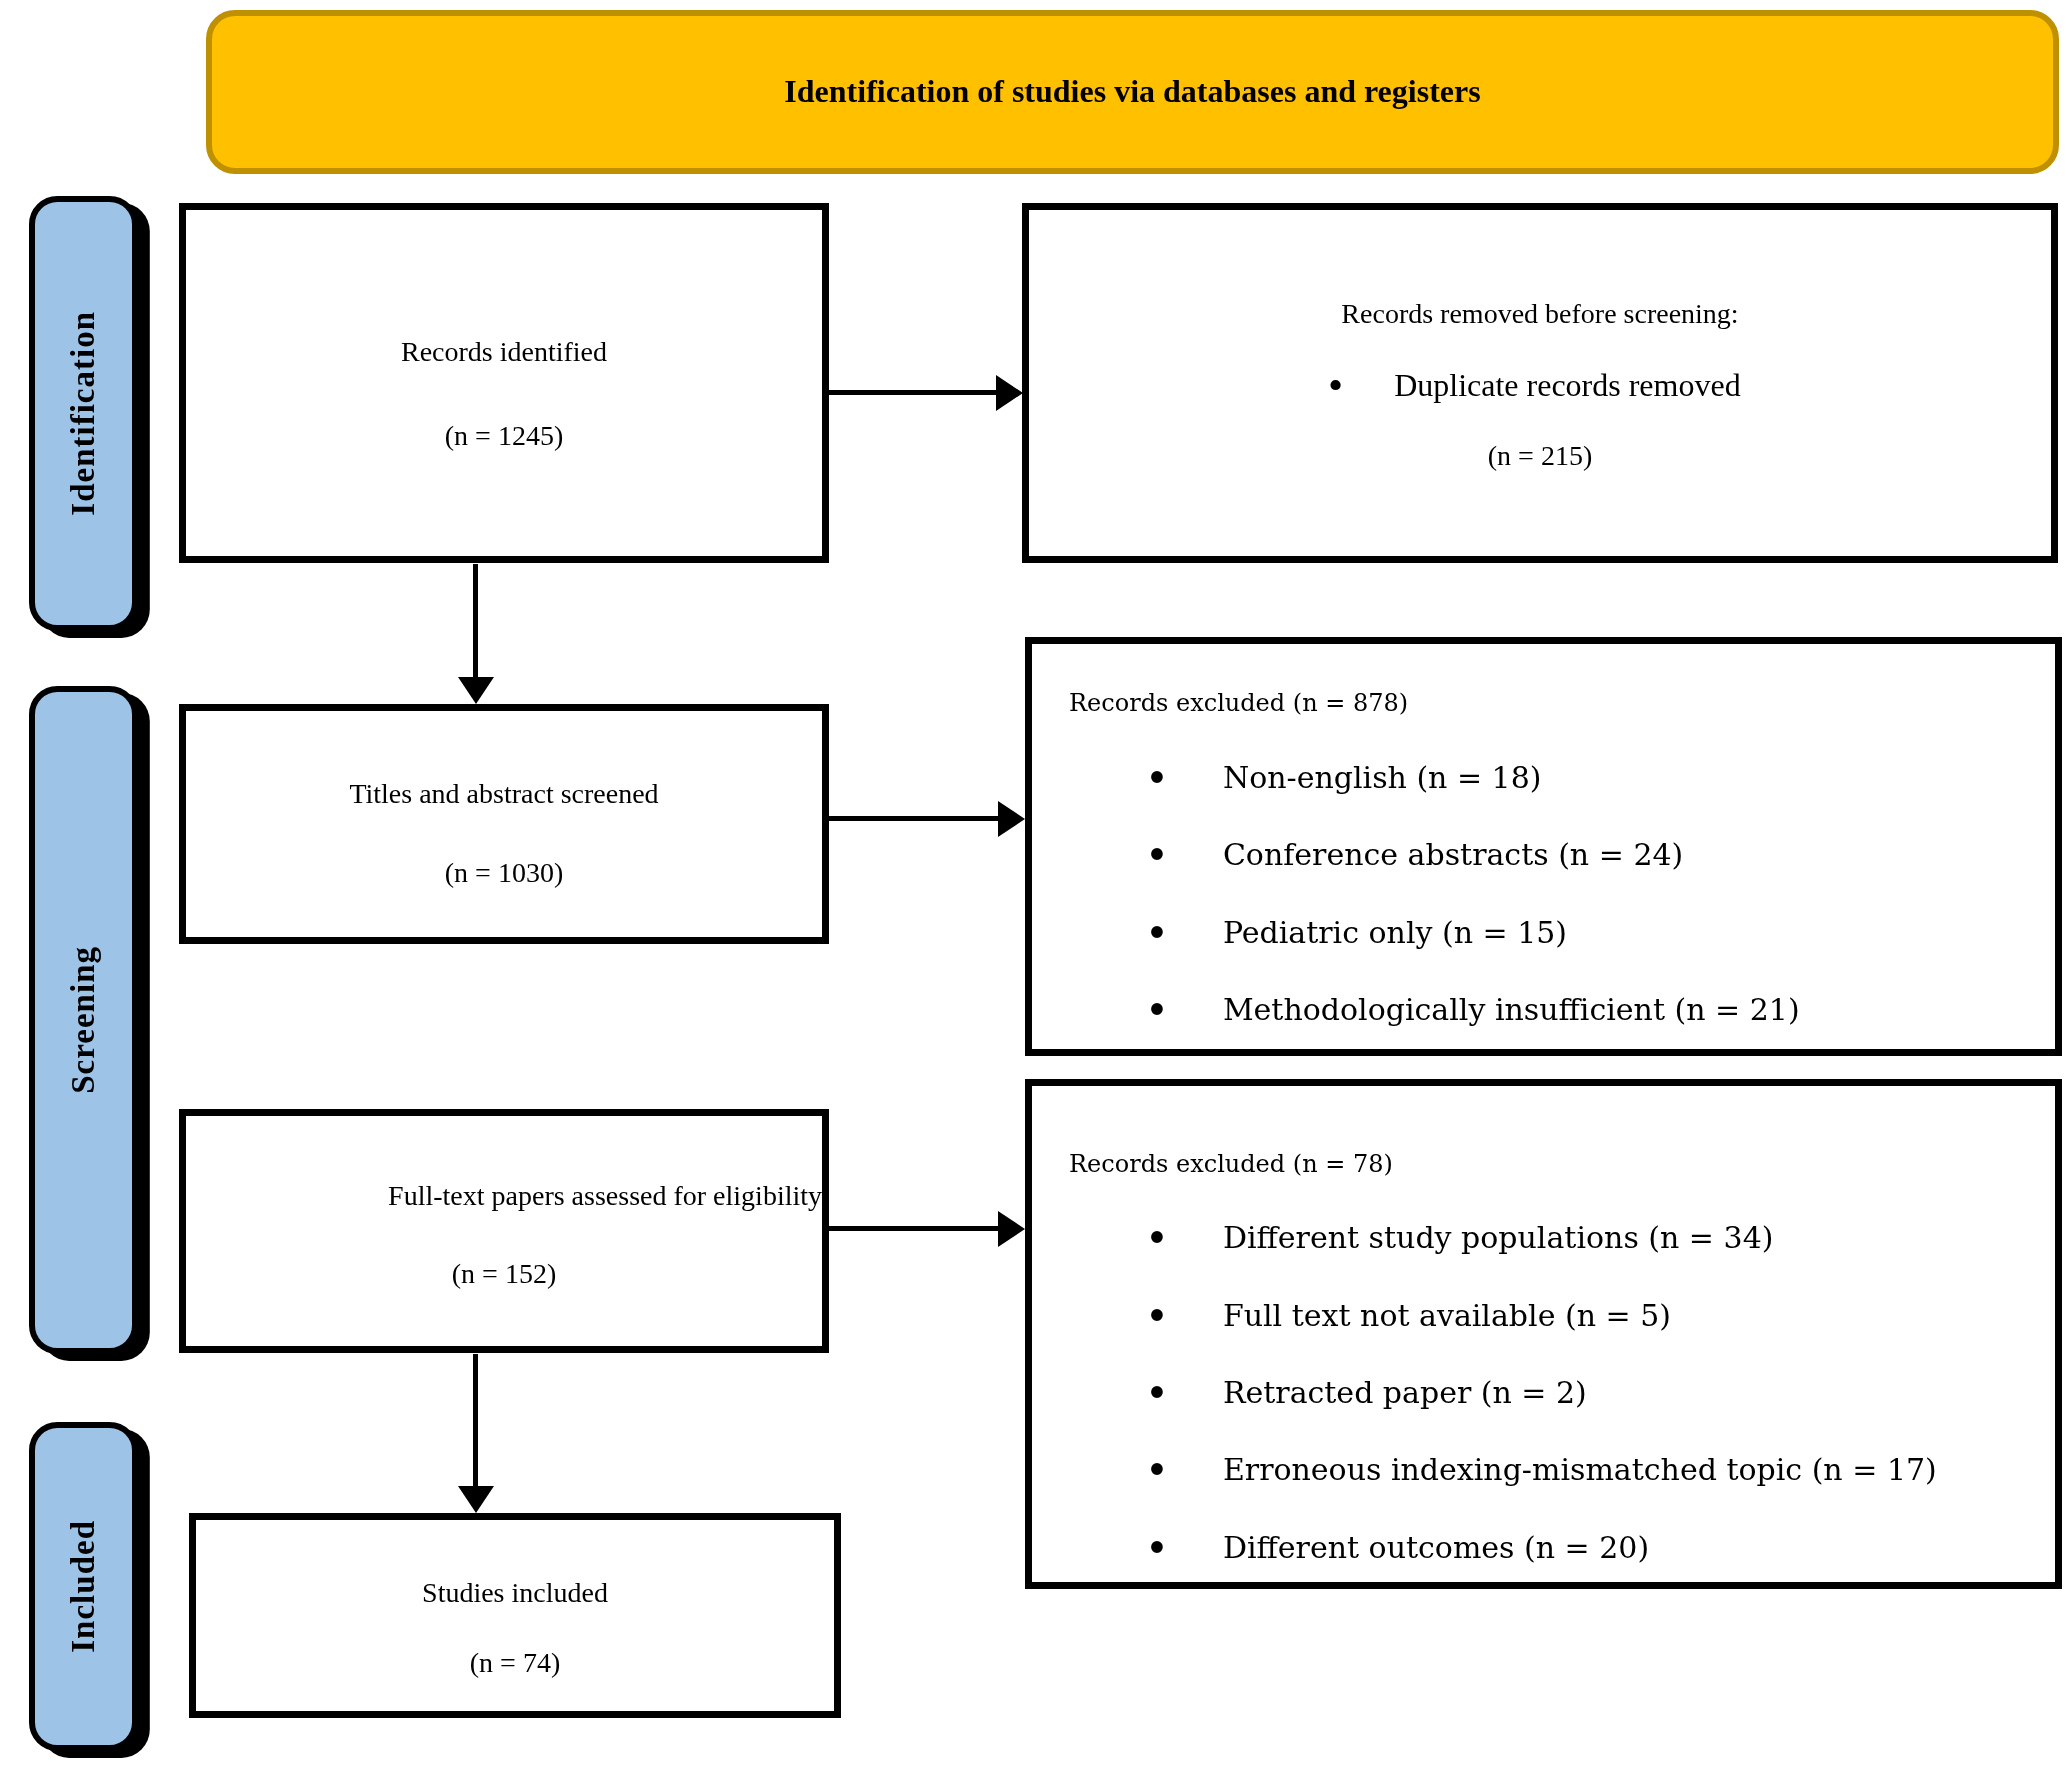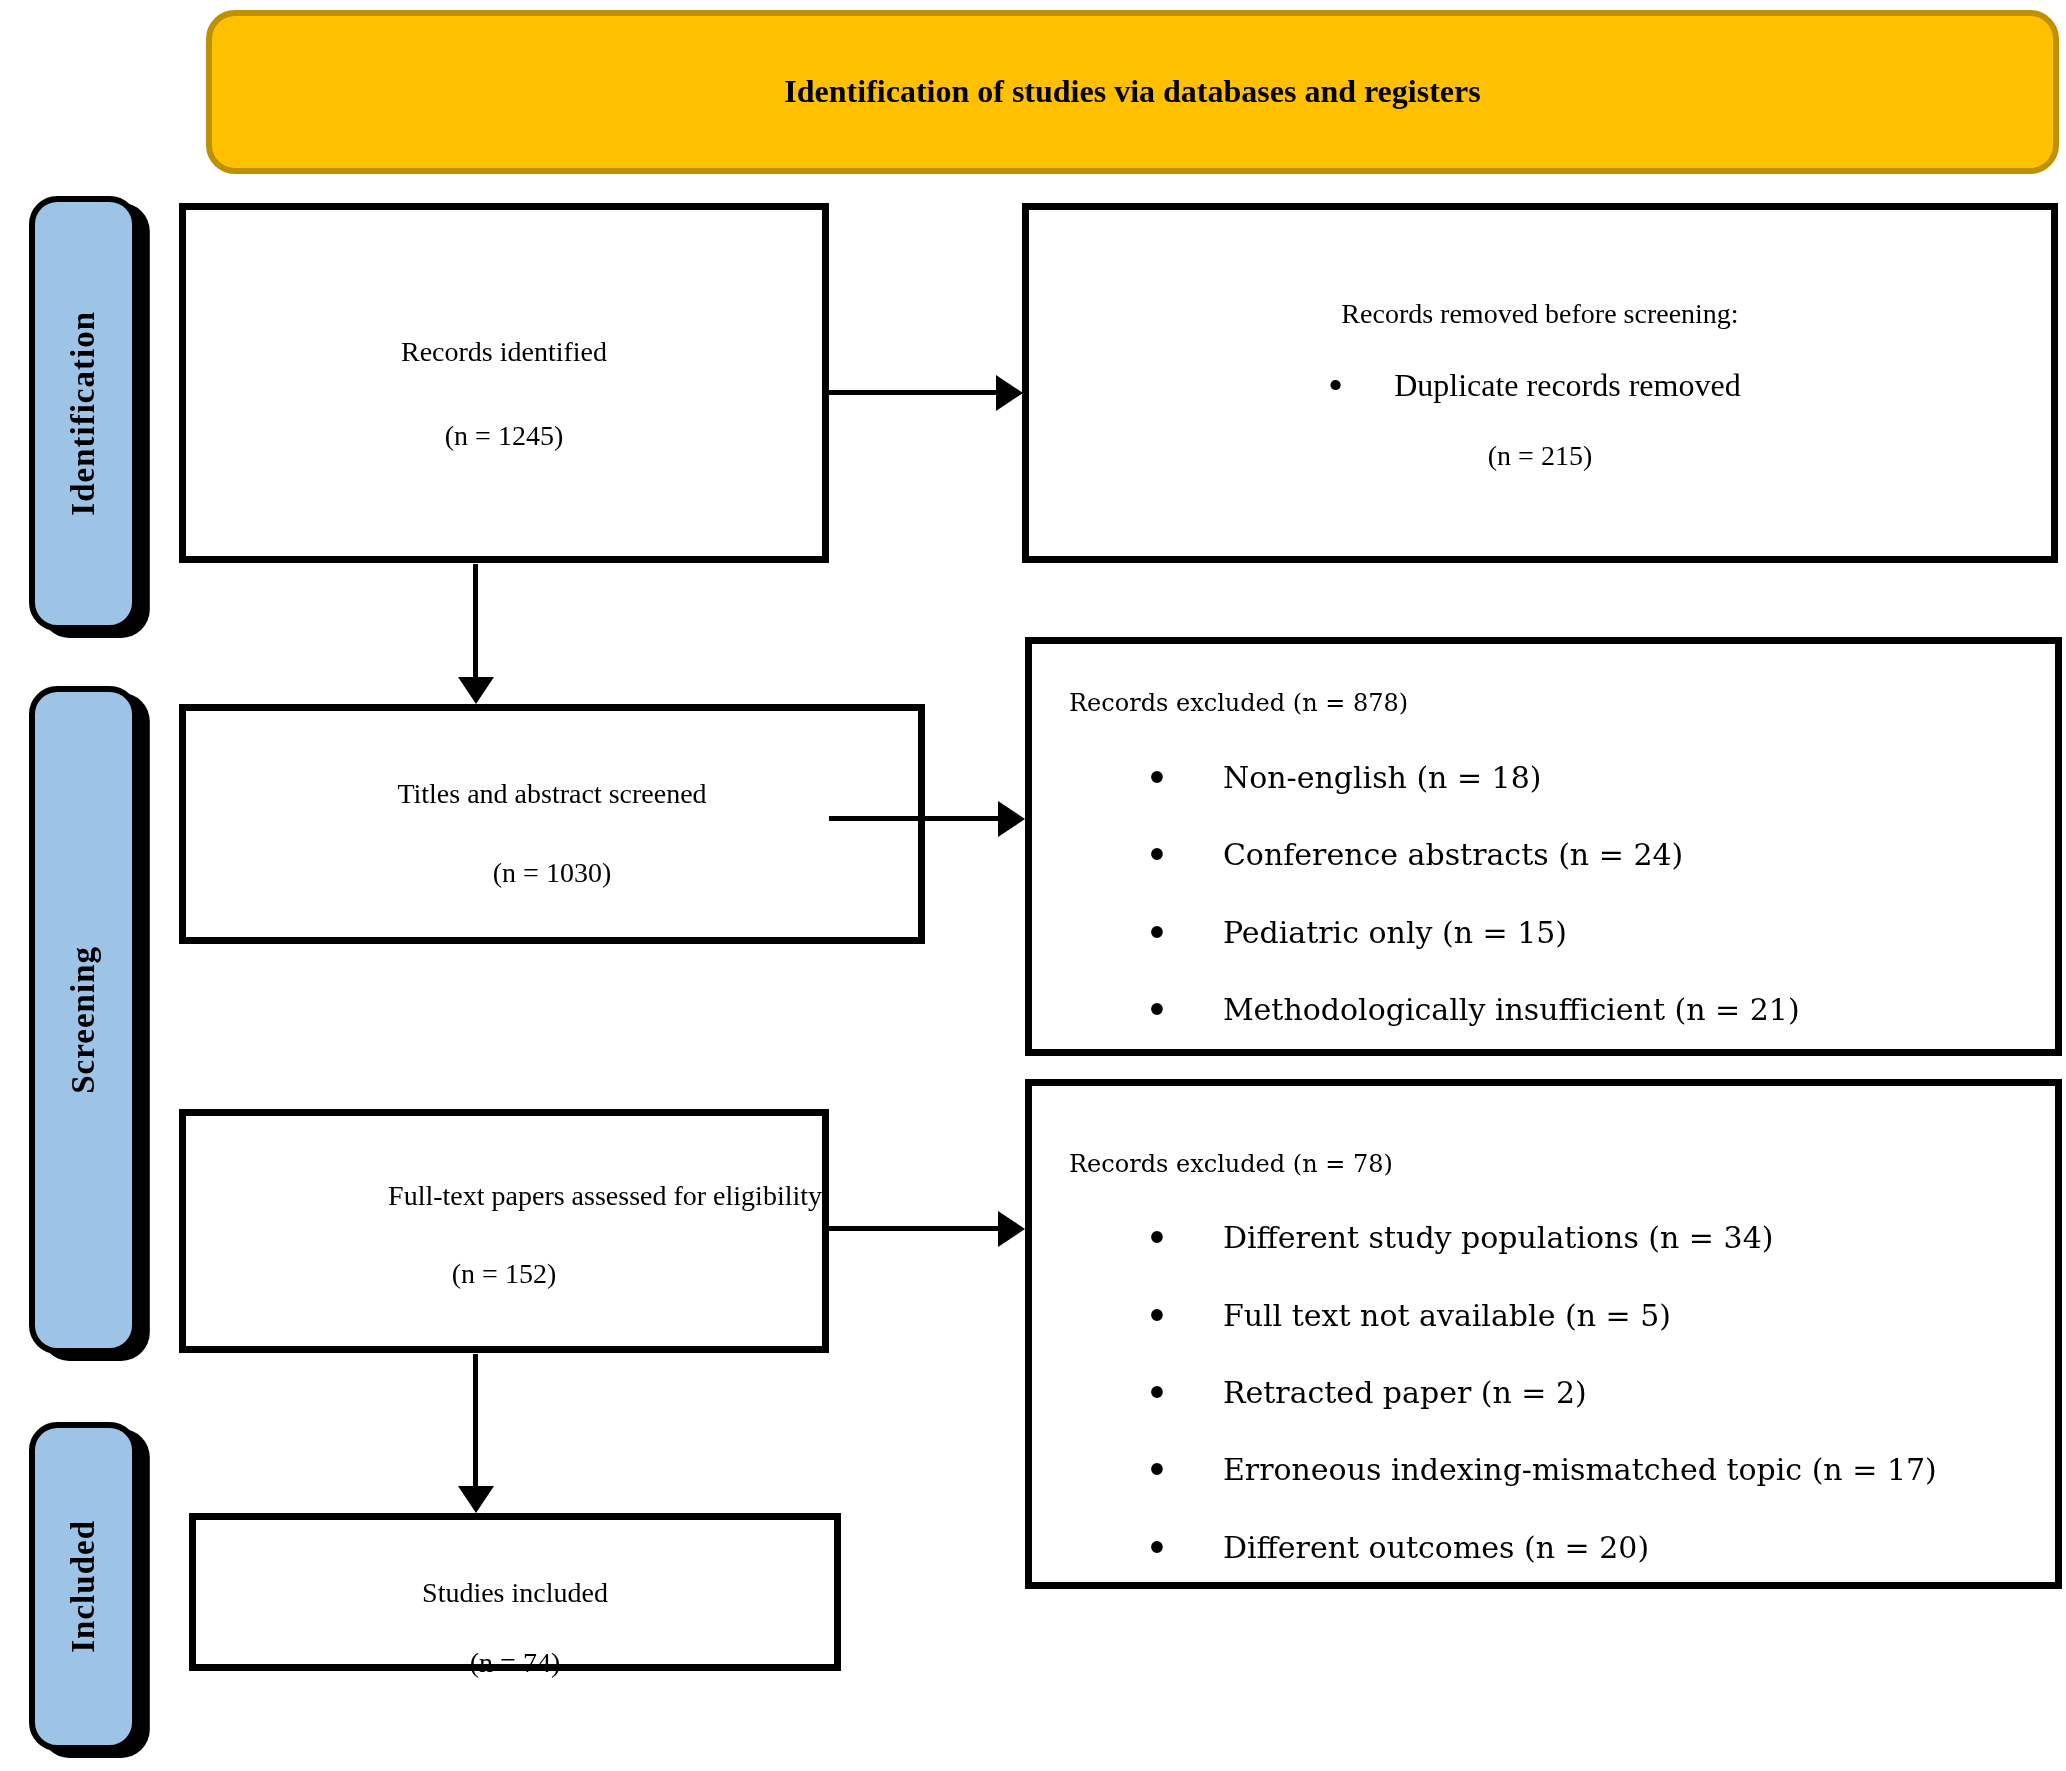--- a/index.html
+++ b/index.html
@@ -103,21 +103,21 @@
 
   <div class="fbox times" style="left:1022px;top:203px;width:1036px;height:360px;">
     <div class="cline" style="top:104px;">Records removed before screening:</div>
     <div class="bullet-item" style="left:299px;top:175px;gap:51px;">
       <span class="dot">•</span>
       <span>Duplicate records removed</span>
     </div>
     <div class="cline" style="top:246px;">(n = 215)</div>
   </div>
 
-  <div class="fbox times" style="left:179px;top:704px;width:746px;height:240px;">
+  <div class="fbox times" style="left:179px;top:704px;width:650px;height:240px;">
     <div class="cline" style="top:83px;">Titles and abstract screened</div>
     <div class="cline" style="top:162px;">(n = 1030)</div>
   </div>
 
   <div class="fbox" style="left:1025px;top:637px;width:1037px;height:419px;">
     <div class="hline" style="left:37px;top:60px;">Records excluded (n = 878)</div>
     <div class="bullet-item" style="left:113px;top:134px;gap:54px;">
       <span class="dot">•</span>
       <span>Non-english (n = 18)</span>
     </div>
@@ -157,21 +157,21 @@
     <div class="bullet-item" style="left:113px;top:384px;gap:54px;">
       <span class="dot">•</span>
       <span>Erroneous indexing-mismatched topic (n = 17)</span>
     </div>
     <div class="bullet-item" style="left:113px;top:462px;gap:54px;">
       <span class="dot">•</span>
       <span>Different outcomes (n = 20)</span>
     </div>
   </div>
 
-  <div class="fbox times" style="left:189px;top:1513px;width:652px;height:158px;">
+  <div class="fbox times" style="left:189px;top:1513px;width:652px;height:205px;">
     <div class="cline" style="top:73px;">Studies included</div>
     <div class="cline" style="top:143px;">(n = 74)</div>
   </div>
 
   <div class="arrow-h" style="left:829px;top:374px;width:194px;">
     <div class="shaft"></div>
     <div class="head"></div>
   </div>
   <div class="arrow-v" style="left:457px;top:564px;height:140px;">
     <div class="shaft"></div>

